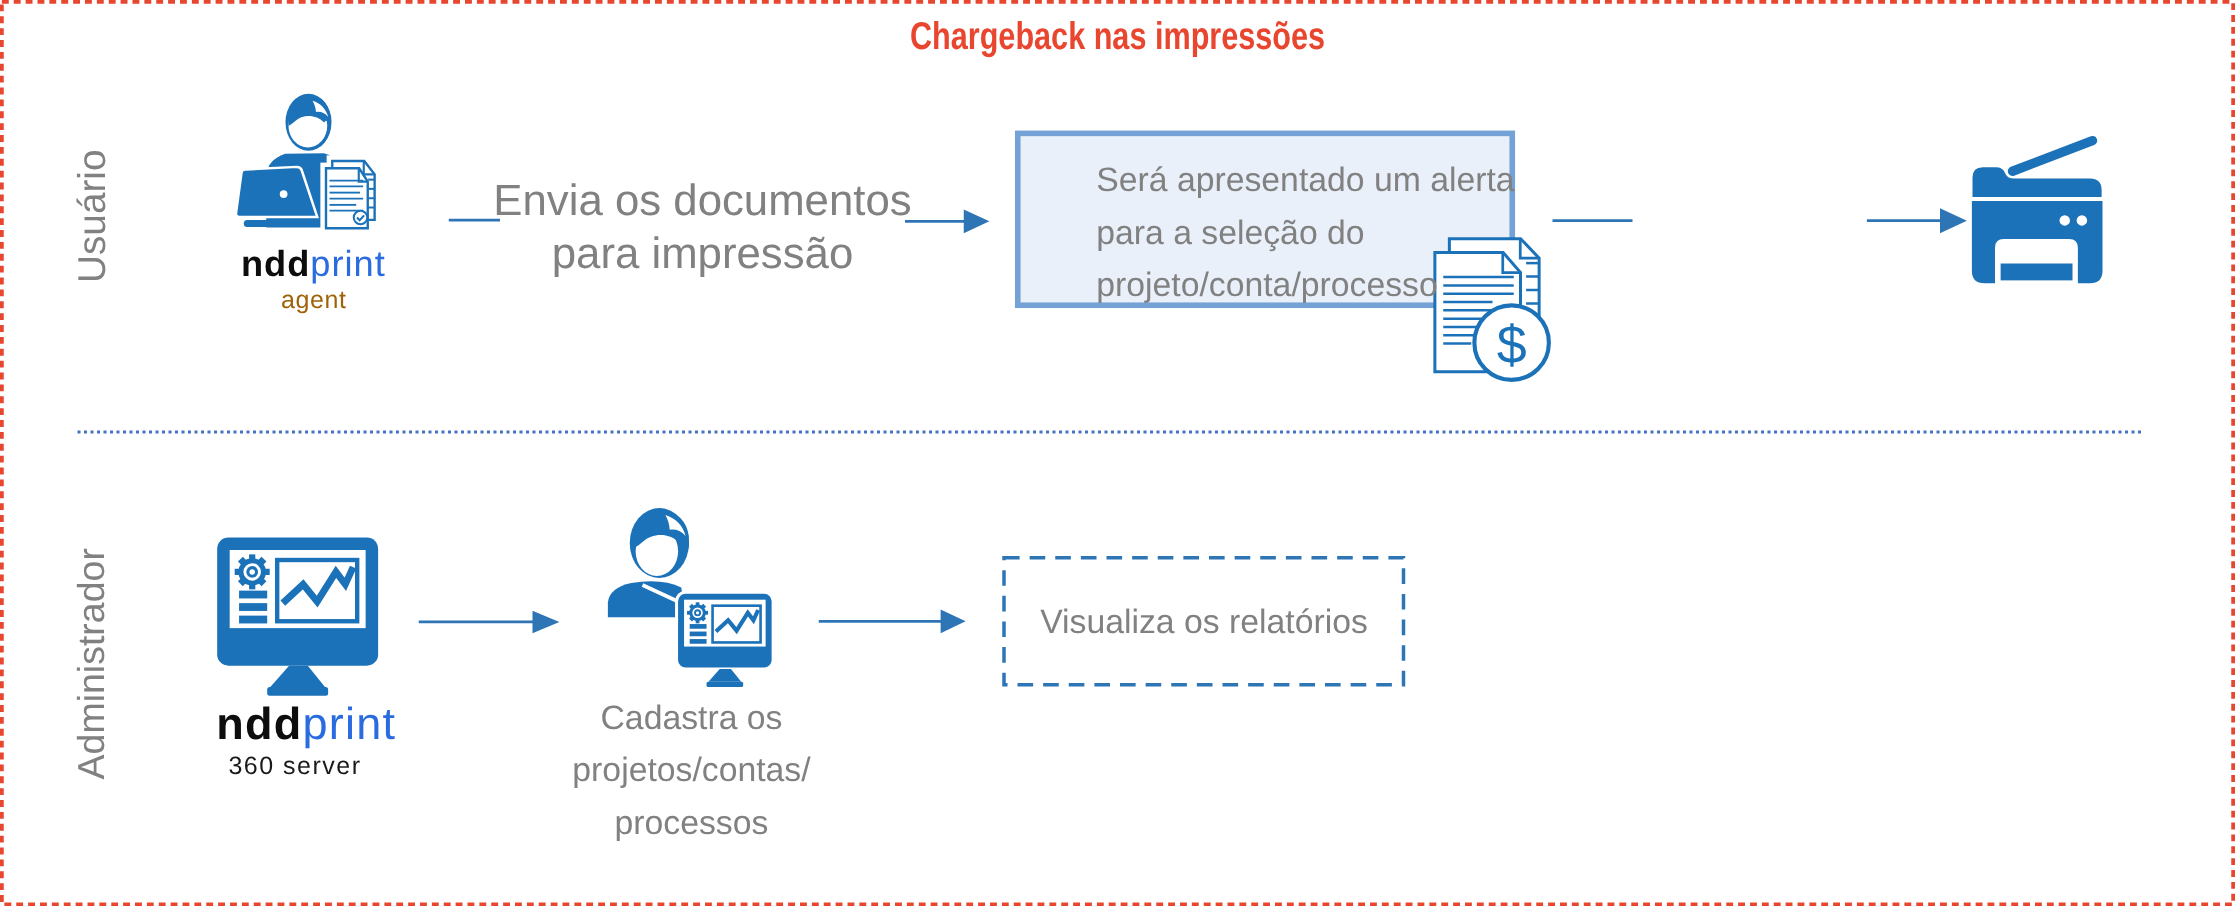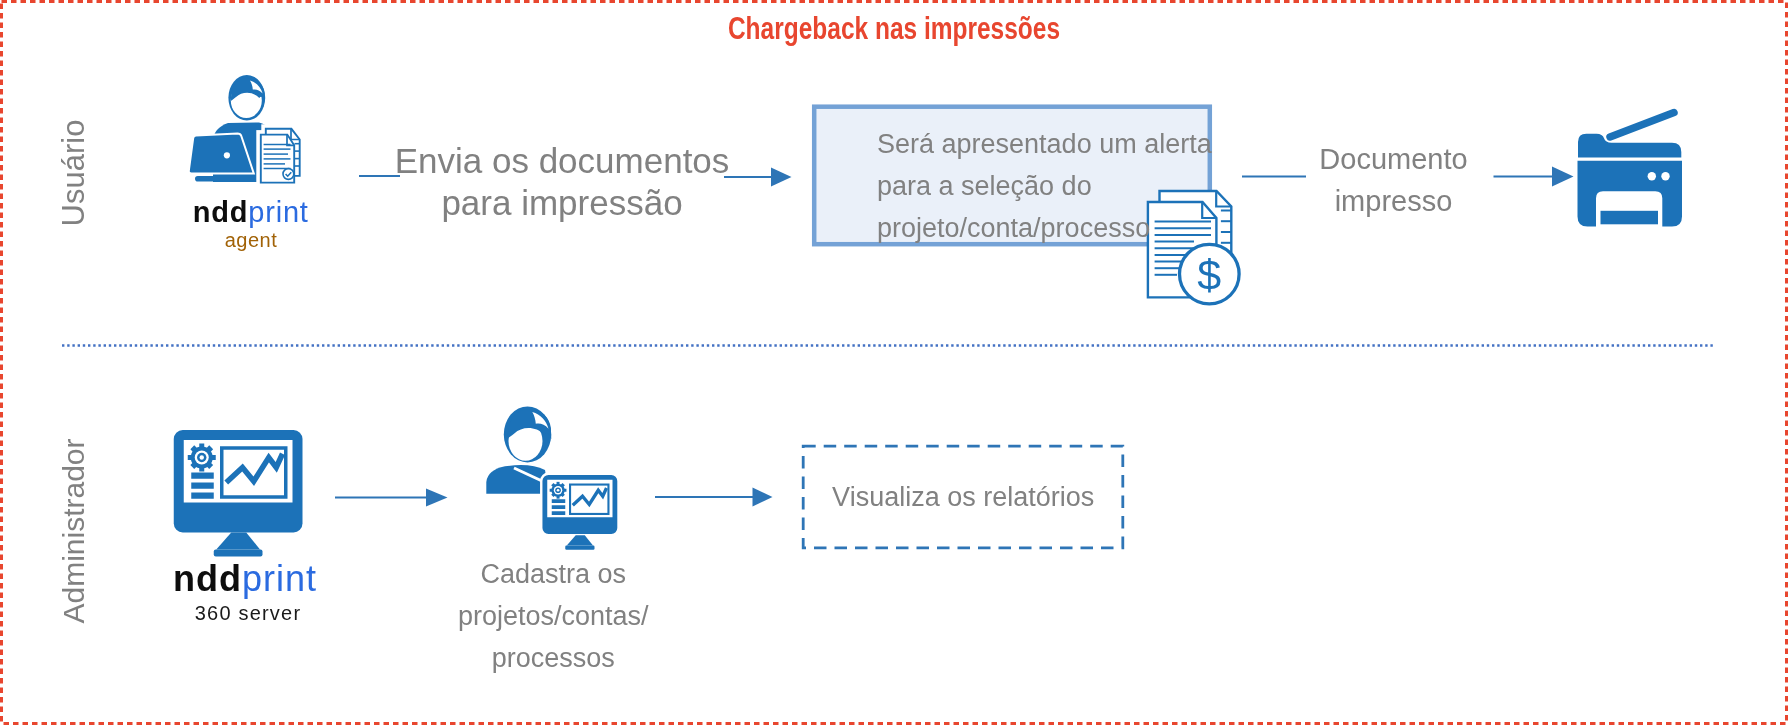--- a/index.html
+++ b/index.html
@@ -189,21 +189,20 @@
      font-size:31px;font-weight:bold;color:#E8462F;">Chargeback nas impressões</div>
 
 <div class="t" id="usuario" style="left:74px;top:173px;transform:translate(-50%,-50%) rotate(-90deg);
      font-size:31px;">Usuário</div>
 <div class="t" id="admin" style="left:74px;top:531px;transform:translate(-50%,-50%) rotate(-90deg);
      font-size:30px;">Administrador</div>
 
 <div class="t" id="logo1" style="left:250.7px;top:197.3px;line-height:30px;transform:translateX(-50%);font-size:29px;font-weight:bold;color:#0d0d0d;letter-spacing:0.8px;">ndd<span style="color:#2B6BE0;font-weight:normal;">print</span></div>
 <div class="t" id="agent" style="left:251px;top:227.6px;line-height:24px;transform:translateX(-50%);font-size:20px;color:#a16207;letter-spacing:0.5px;">agent</div>
 <div class="t" id="logo2" style="left:245px;top:560.3px;line-height:38px;transform:translateX(-50%);font-size:36px;font-weight:bold;color:#0d0d0d;letter-spacing:1px;">ndd<span style="color:#2B6BE0;font-weight:normal;">print</span></div>
-<div class="t" id="server" style="left:248px;top:602.2px;line-height:22px;transform:translateX(-50%);font-size:20px;color:#1a1a1a;letter-spacing:1.2px;">360 server</div>
+<div class="t" id="server" style="left:236px;top:602.2px;line-height:22px;transform:translateX(-50%);font-size:20px;color:#1a1a1a;letter-spacing:1.2px;">360 server</div>
 
 <div class="t" id="envia" style="left:562px;top:139.6px;transform:translateX(-50%);font-size:35px;line-height:42px;">Envia os documentos<br>para impressão</div>
 <div class="t" id="alerttext" style="left:831px;top:122.6px;font-size:27px;line-height:42px;text-align:left;margin-left:46px;">Será apresentado um alerta<br>para a seleção do<br>projeto/conta/processo</div>
-<div class="t" id="docimp" style="left:1393.5px;top:137.6px;transform:translateX(-50%);font-size:29px;line-height:42px;">Documento<br>impresso</div>
 <div class="t" id="visualiza" style="left:963.2px;top:476.3px;transform:translateX(-50%);font-size:27px;line-height:42px;">Visualiza os relatórios</div>
 <div class="t" id="cadastra" style="left:553.2px;top:552.6px;transform:translateX(-50%);font-size:27px;line-height:42px;">Cadastra os<br>projetos/contas/<br>processos</div>
 
 </div>
 
 </body></html>

